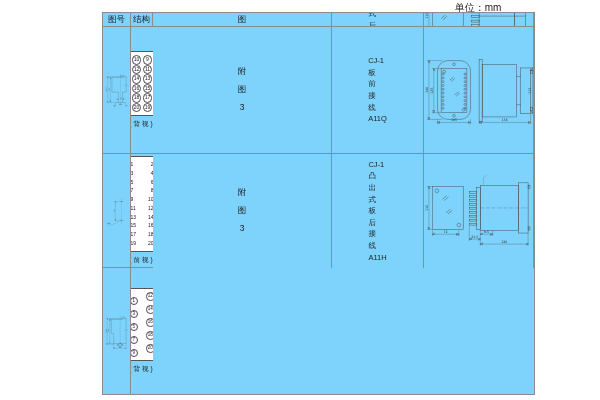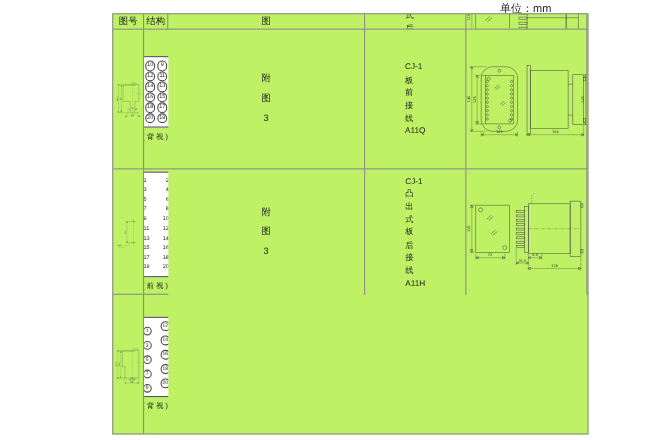--- a/index.html
+++ b/index.html
@@ -2,21 +2,21 @@
 <html><head>
 <meta charset="utf-8">
 <style>
   html,body{margin:0;padding:0}
   body{width:600px;height:400px;background:#ffffff;position:relative;overflow:hidden;
        font-family:"Liberation Sans","DejaVu Sans",sans-serif;color:#333}
   #unit{position:absolute;left:423px;top:1px;width:110px;text-align:center;font-size:10px;color:#222}
   #tbl{position:absolute;left:102px;top:12px;display:grid;
        grid-template-columns:28px 22px 179px 92px 110px;
        grid-template-rows:14px 127px 114px 126px;
-       border:1px solid #8c8c8c;background:#bef264}
+       border:1px solid #8c8c8c;background:#7dd3fc}
   .cell{border-right:1px solid #8c8c8c;border-bottom:1px solid #8c8c8c;
         display:flex;align-items:center;justify-content:center;
         position:relative;overflow:hidden;box-sizing:border-box}
   .last-col{border-right:none}
   .last-row{border-bottom:none}
   .hdr{font-size:8.5px;color:#222;white-space:nowrap}
   .sp-wide{letter-spacing:7px;padding-left:7px}
   .sp-sm{letter-spacing:1px;padding-left:1px}
   .fig{font-size:8.5px;line-height:2.1;white-space:pre-line;text-align:center;color:#222}
   .struct{font-size:7.5px;line-height:1.55;white-space:pre-line;text-align:left;color:#222}

